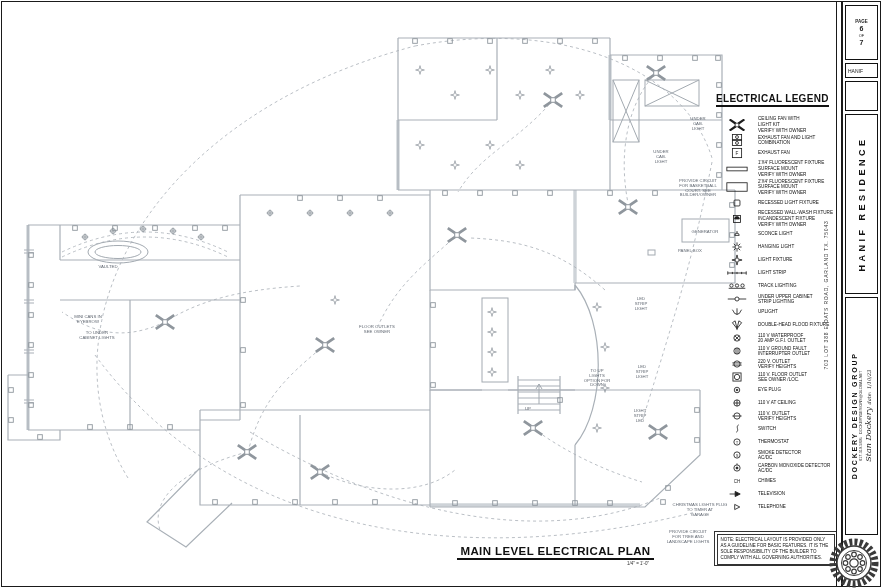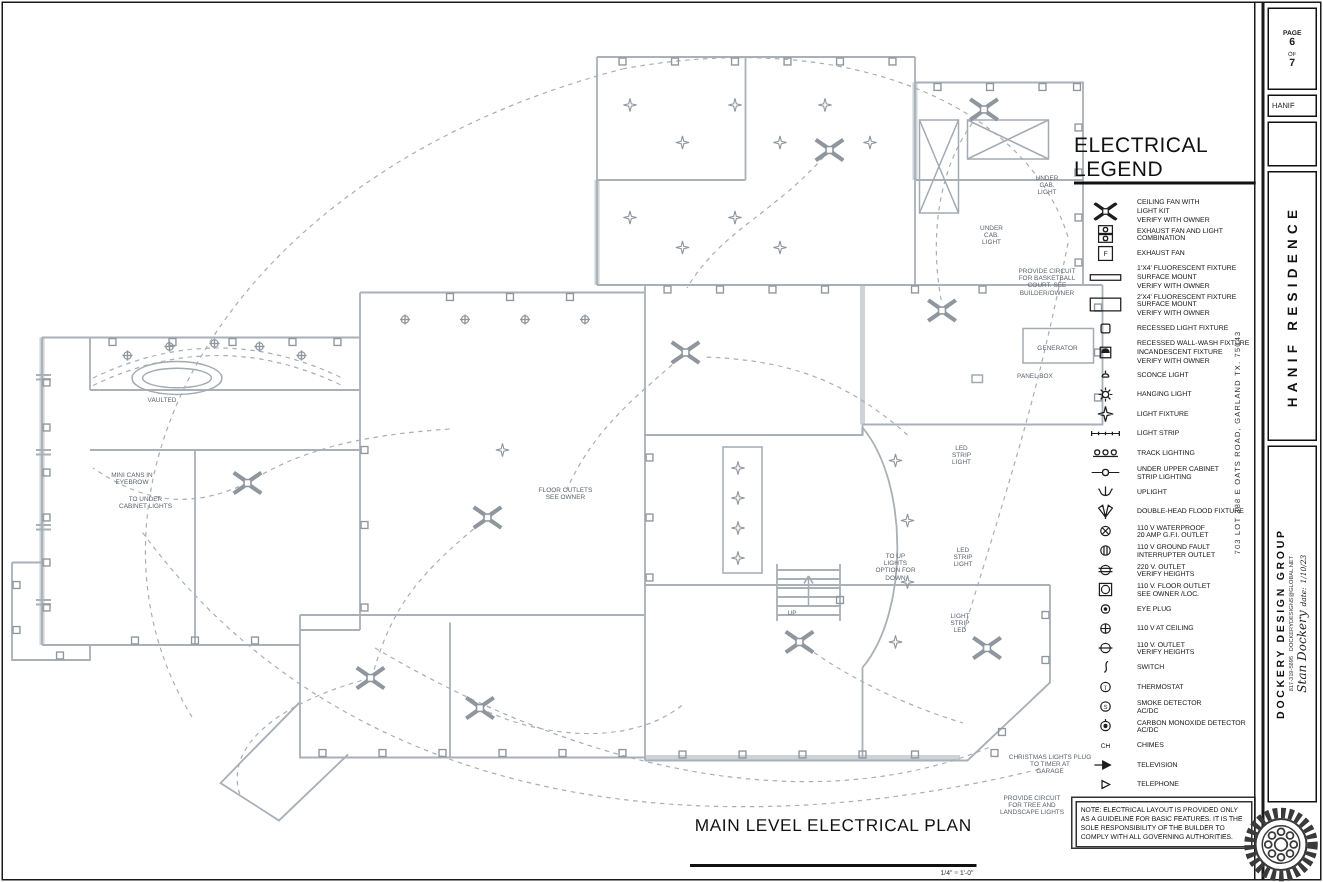--- a/index.html
+++ b/index.html
@@ -13,33 +13,33 @@
   #plan-svg{position:absolute;left:0;top:0;}
   .w{stroke:#a9b0b7;fill:none;stroke-width:1.2;}
   .wt{stroke:#ced3d8;fill:none;stroke-width:3.4;}
   .fx{stroke:#a3aab1;fill:none;stroke-width:1;}
   .d{stroke:#a8afb6;fill:none;stroke-width:.8;stroke-dasharray:3 3;}
   .sy{stroke:#8f969d;fill:none;stroke-width:.9;color:#8f969d;}
   .ann{fill:#5f6670;font-size:4.3px;text-anchor:middle;font-family:"Liberation Sans",sans-serif;}
 
   
   .legend{position:absolute;left:716px;top:88px;width:121px;}
-  .legend-title{font-size:14px;font-weight:400;letter-spacing:.3px;color:#111;
+  .legend-title{font-size:10px;font-weight:700;letter-spacing:.3px;color:#111;
       border-bottom:2.5px double #111;display:inline-block;padding-bottom:1px;margin-bottom:9px;}
   .lrow{display:flex;align-items:center;margin-bottom:1px;}
   .lsym{flex:0 0 42px;display:flex;justify-content:center;color:#1d1d1d;}
   .lsym svg{stroke:#1d1d1d;}
   .llab{font-size:4.6px;line-height:1.26;white-space:pre-line;color:#111;}
 
   
   .note-box{position:absolute;left:714px;top:531px;width:123px;height:35px;border:1px solid #333;box-sizing:border-box;}
   .note-inner{border:1px solid #333;margin:1.5px;padding:2px 3px;font-size:4.5px;line-height:1.4;color:#111;}
   .plan-title-wrap{position:absolute;left:448px;top:541px;width:215px;text-align:center;}
-  .plan-title{font-size:11.5px;font-weight:400;letter-spacing:.4px;color:#111;
-      border-bottom:2.5px double #111;display:inline-block;padding:0 3px 19px;}
+  .plan-title{font-size:11.5px;font-weight:700;letter-spacing:.4px;color:#111;
+      border-bottom:2.5px double #111;display:inline-block;padding:0 3px 1px;}
   .plan-scale{font-size:4.5px;color:#333;text-align:right;padding-right:14px;margin-top:1px;}
 
   
   .tb{position:absolute;left:845px;width:33px;border:1.5px solid #111;box-sizing:border-box;background:#fff;}
   #tb-page{top:5px;height:55px;display:flex;flex-direction:column;align-items:center;justify-content:center;gap:1px;}
   #tb-page .l1{font-size:4.5px;font-weight:700;}
   #tb-page .l2{font-size:7px;font-weight:700;}
   #tb-page .l3{font-size:4px;}
   #tb-client{top:63px;height:15px;display:flex;align-items:center;padding-left:2px;font-size:5px;}
   #tb-empty{top:81px;height:30px;}

